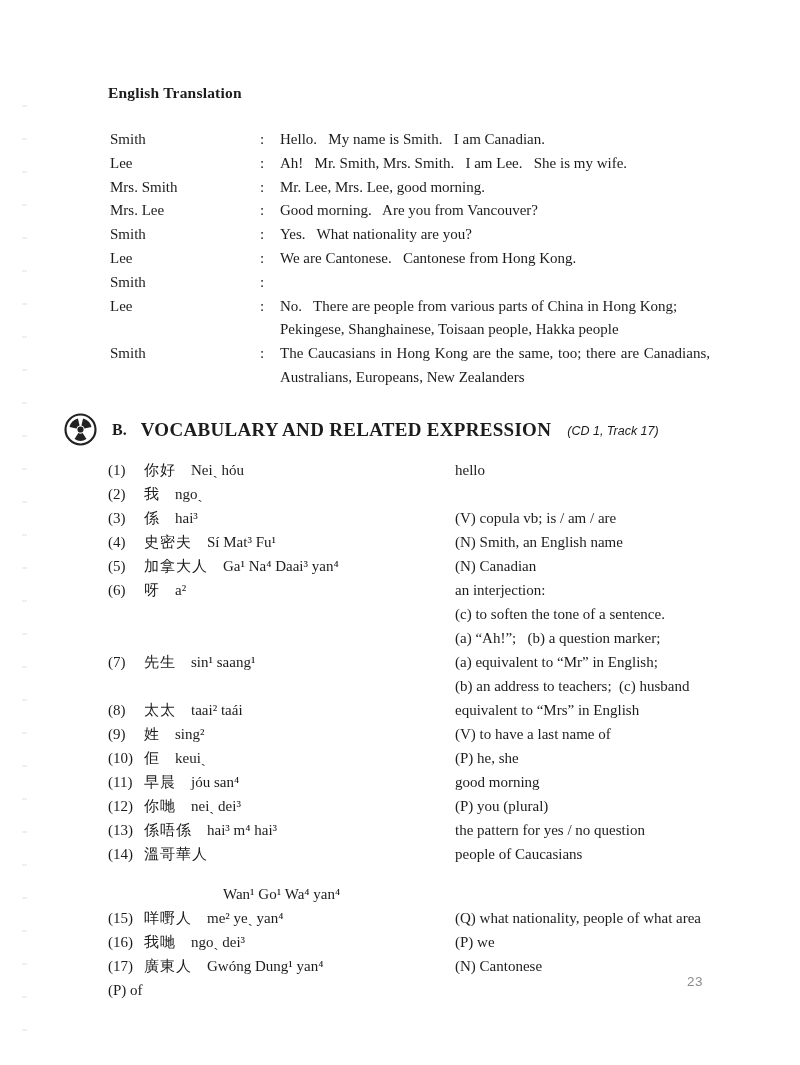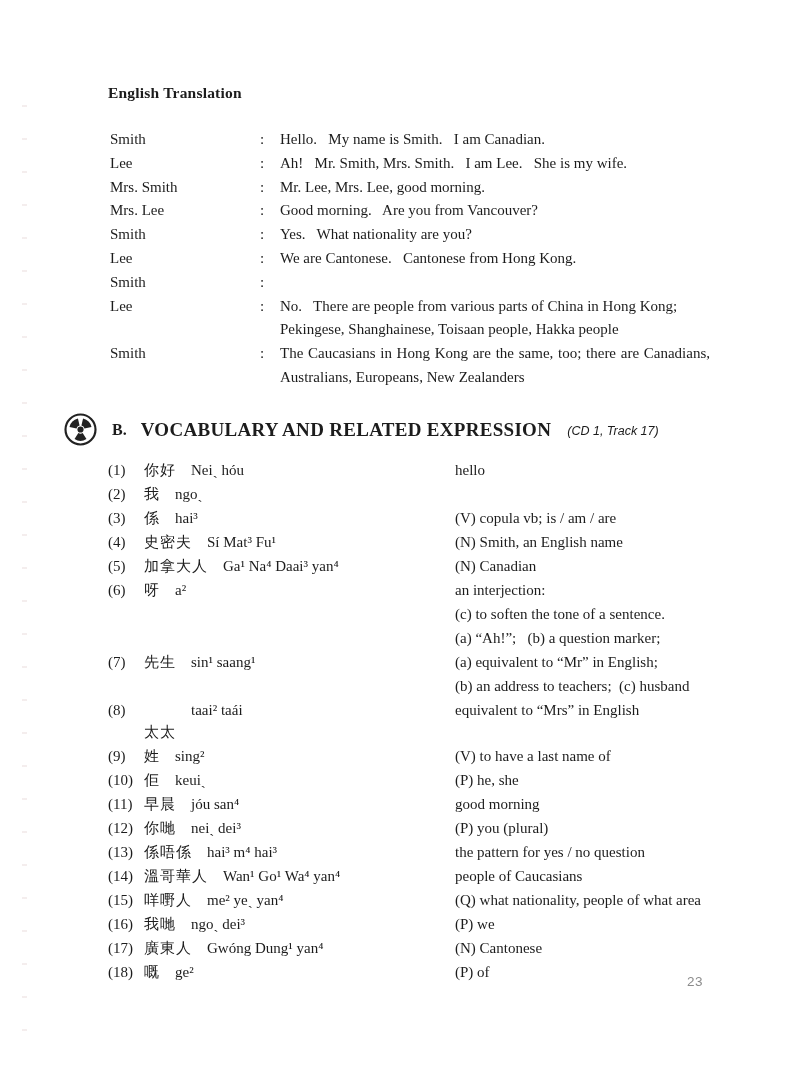--- a/index.html
+++ b/index.html
@@ -199,21 +199,21 @@
           <div class="v-roman" style="display: inline-block;">sin¹ saang¹</div>
         </div>
         <div class="v-right">
           <div class="v-gloss">(a) equivalent to “Mr” in English;</div>
           <div class="v-gloss">(b) an address to teachers;  (c) husband</div>
         </div>
       </div>
       <div class="v-row">
         <div class="v-left">
           <div class="v-num">(8)</div>
-          <div class="v-cn" style="display: inline-block; margin-top: 22px;">太太</div>
+          <div class="v-cn" style="display: inline-block;">太太</div>
           <div class="v-roman" style="display: inline-block;">taai² taái</div>
         </div>
         <div class="v-right">
           <div class="v-gloss">equivalent to “Mrs” in English</div>
         </div>
       </div>
       <div class="v-row">
         <div class="v-left">
           <div class="v-num">(9)</div>
           <div class="v-cn" style="display: inline-block;">姓</div>
@@ -260,21 +260,21 @@
           <div class="v-roman" style="display: inline-block;">hai³ m⁴ hai³</div>
         </div>
         <div class="v-right">
           <div class="v-gloss">the pattern for yes / no question</div>
         </div>
       </div>
       <div class="v-row">
         <div class="v-left">
           <div class="v-num">(14)</div>
           <div class="v-cn" style="display: inline-block;">溫哥華人</div>
-          <div class="v-roman" style="display: inline-block;">Wan¹ Go¹ Wa⁴ yan⁴</div>
+          <div class="v-roman" style="display: inline-block; margin-top: 40px;">Wan¹ Go¹ Wa⁴ yan⁴</div>
         </div>
         <div class="v-right">
           <div class="v-gloss">people of Caucasians</div>
         </div>
       </div>
       <div class="v-row">
         <div class="v-left">
           <div class="v-num">(15)</div>
           <div class="v-cn" style="display: inline-block;">咩嘢人</div>
           <div class="v-roman" style="display: inline-block;">me² yeˎ yan⁴</div>
@@ -297,25 +297,20 @@
         <div class="v-left">
           <div class="v-num">(17)</div>
           <div class="v-cn" style="display: inline-block;">廣東人</div>
           <div class="v-roman" style="display: inline-block;">Gwóng Dung¹ yan⁴</div>
         </div>
         <div class="v-right">
           <div class="v-gloss">(N) Cantonese</div>
         </div>
       </div>
       <div class="v-row">
-        <div class="v-left">
-          <div class="v-num">(18)</div>
-          <div class="v-cn" style="display: inline-block;">嘅</div>
-          <div class="v-roman" style="display: inline-block;">ge²</div>
-        </div>
         <div class="v-right">
           <div class="v-gloss">(P) of</div>
         </div>
       </div>
     </div>
 
   <div class="page-number">23</div>
 </div>
 
 </body></html>

